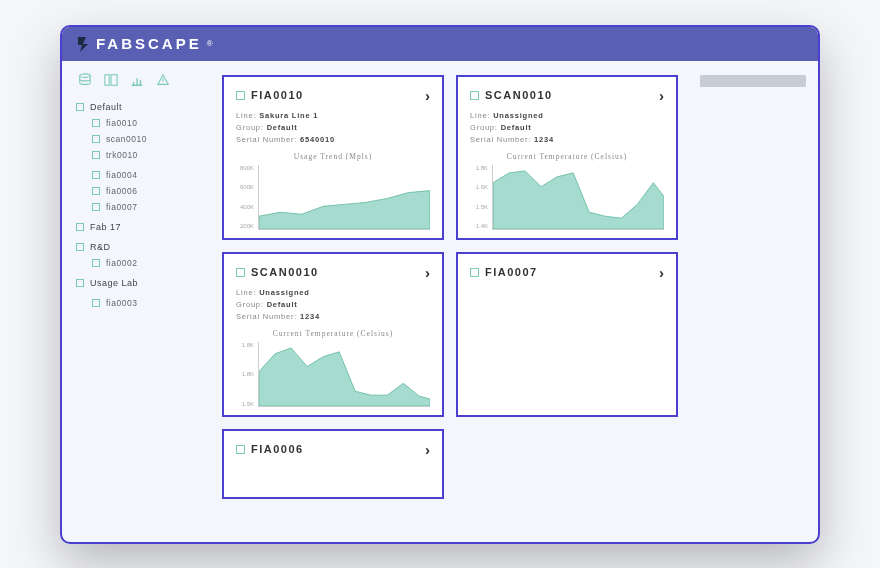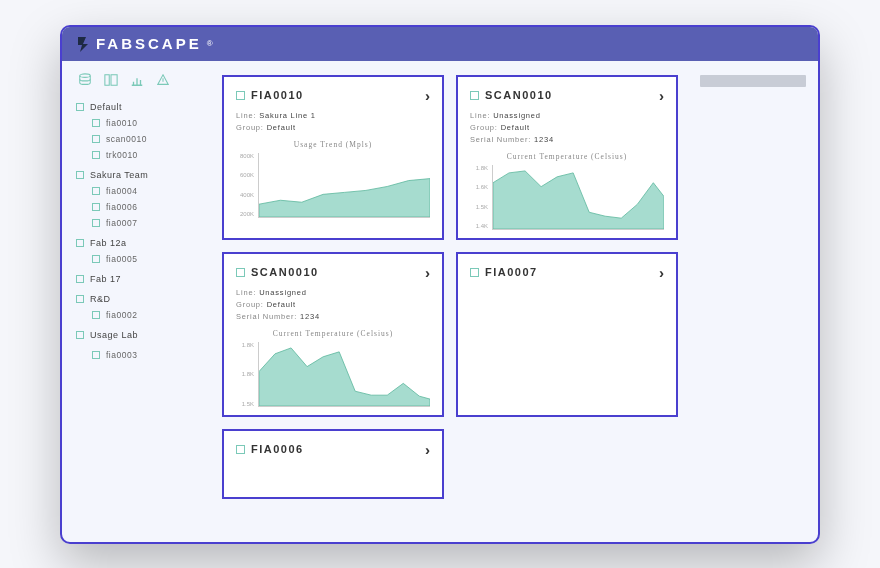--- a/index.html
+++ b/index.html
@@ -135,21 +135,21 @@
       font-weight: 600;
     }
     .meta {
       font-size: 7.5px;
       color: #888;
       letter-spacing: 0.8px;
       line-height: 1.6;
     }
     .meta b {
       color: #444;
-      font-weight: 400;
+      font-weight: 700;
     }
     .chart-title {
       font-size: 7.5px;
       color: #888;
       letter-spacing: 1px;
       text-align: center;
       margin: 6px 0 4px;
       font-family: Liberation Serif, serif;
     }
     .chart {
@@ -234,45 +234,31 @@
             <div class="tree-item tree-child">
               <span class="checkbox"></span>
               <span class="tree-label">scan0010</span>
             </div>
             <div class="tree-item tree-child">
               <span class="checkbox"></span>
               <span class="tree-label">trk0010</span>
             </div>
           </div>
           <div class="tree-group">
-            <div class="tree-item">
-              <span class="checkbox"></span>
-              <span class="tree-group-label">Sakura Team</span>
-            </div>
             <div class="tree-item tree-child">
               <span class="checkbox"></span>
               <span class="tree-label">fia0004</span>
             </div>
             <div class="tree-item tree-child">
               <span class="checkbox"></span>
               <span class="tree-label">fia0006</span>
             </div>
             <div class="tree-item tree-child">
               <span class="checkbox"></span>
               <span class="tree-label">fia0007</span>
-            </div>
-          </div>
-          <div class="tree-group">
-            <div class="tree-item">
-              <span class="checkbox"></span>
-              <span class="tree-group-label">Fab 12a</span>
-            </div>
-            <div class="tree-item tree-child">
-              <span class="checkbox"></span>
-              <span class="tree-label">fia0005</span>
             </div>
           </div>
           <div class="tree-group">
             <div class="tree-item">
               <span class="checkbox"></span>
               <span class="tree-group-label">Fab 17</span>
             </div>
           </div>
           <div class="tree-group">
             <div class="tree-item">
@@ -302,20 +288,21 @@
     <div class="main" id="cards">
         <div class="card">
           <div class="card-head">
             <span class="card-check"></span>
             <span class="card-title">FIA0010</span>
             <span class="chevron">›</span>
           </div>
           <div class="meta">
             <div><span>Line:</span> <b>Sakura Line 1</b></div>
             <div><span>Group:</span> <b>Default</b></div>
+            <div><span>Serial Number:</span> <b>6540010</b></div>
           </div>
           <div class="chart-title">Usage Trend (Mpls)</div>
           <div class="chart">
             <div class="y-axis">
               <span>800K</span>
               <span>600K</span>
               <span>400K</span>
               <span>200K</span>
             </div>
             <div class="plot">

